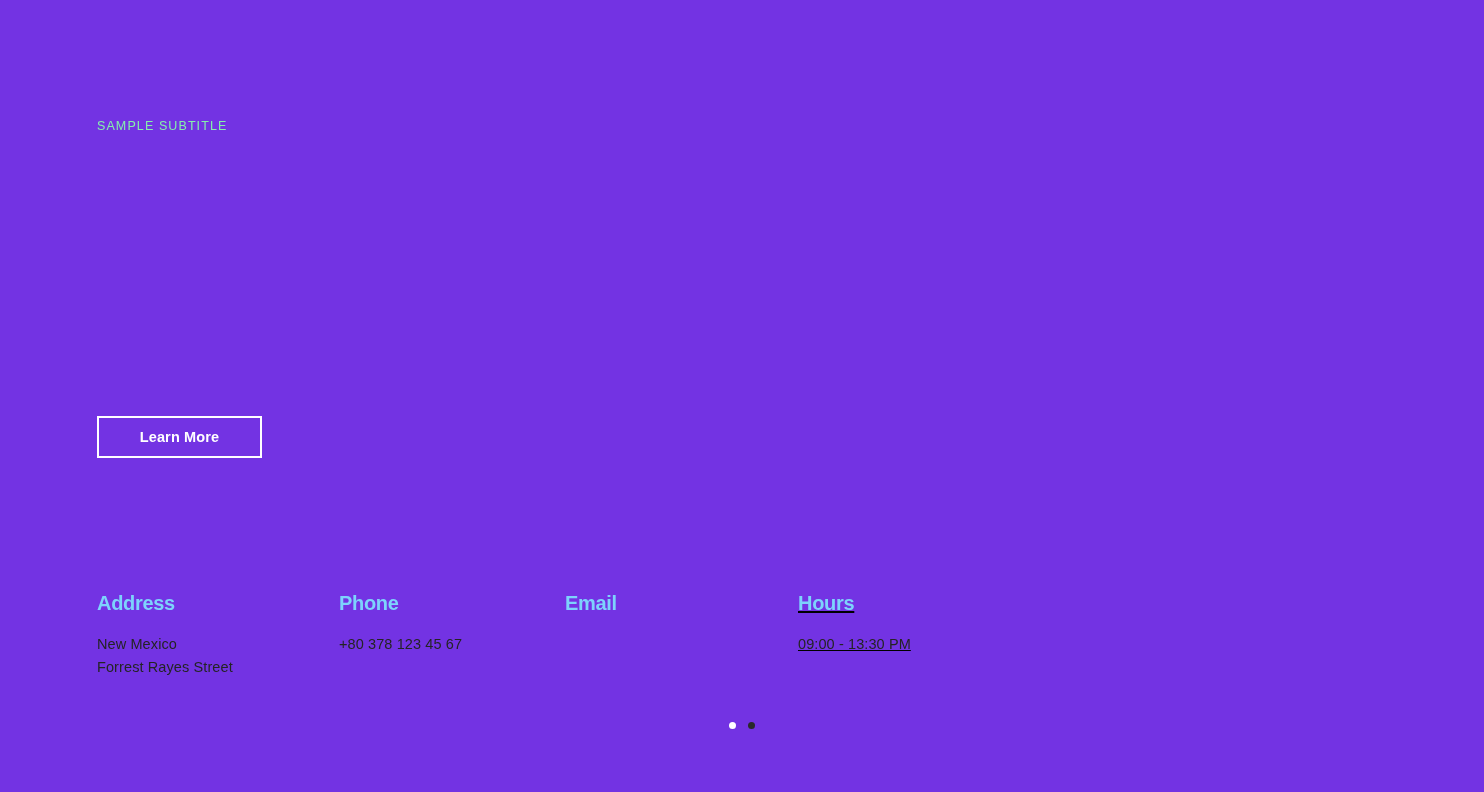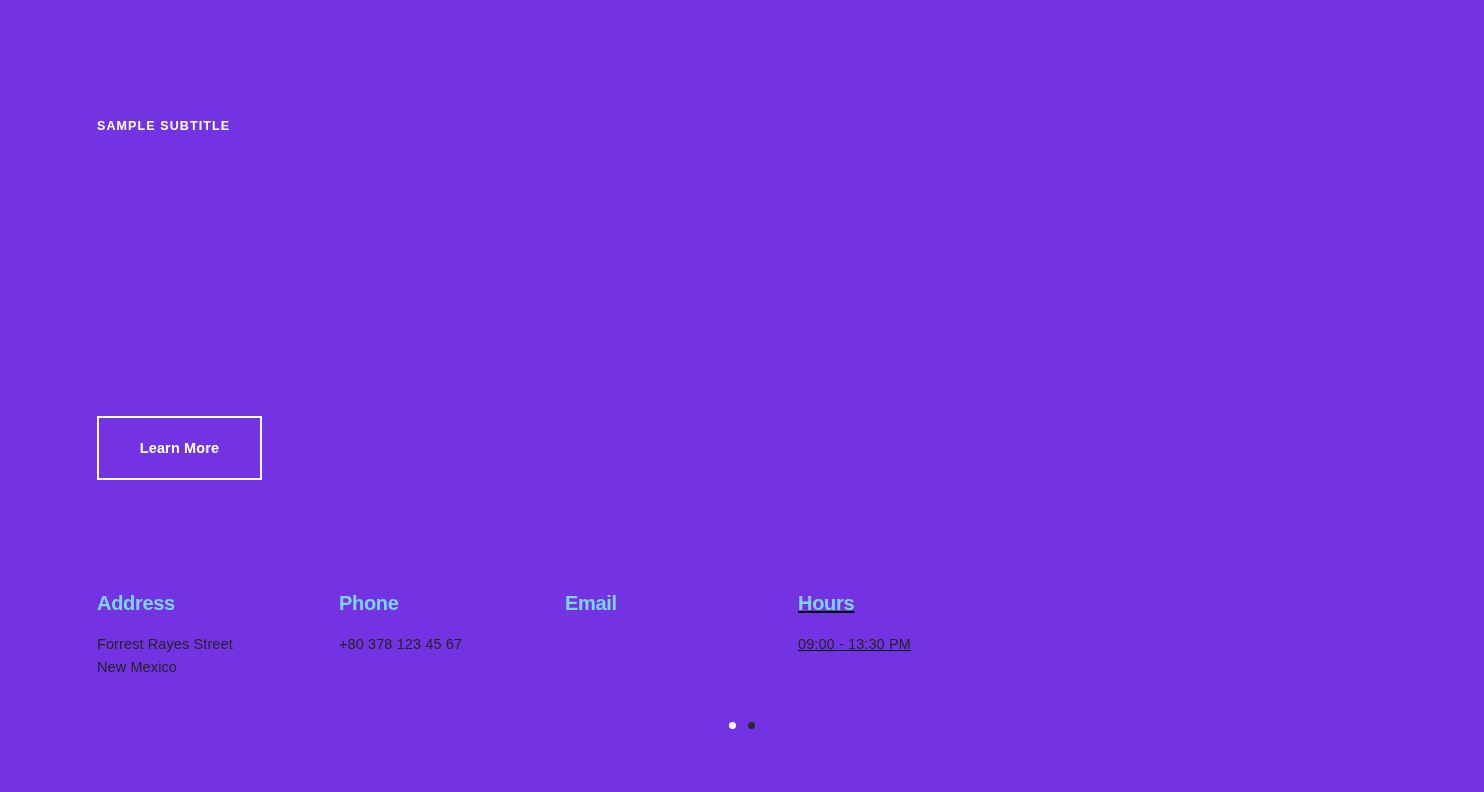--- a/index.html
+++ b/index.html
@@ -23,23 +23,23 @@
     height: 792px;
     background: #7333E3;
   }
 
   
   .eyebrow {
     position: absolute;
     left: 97px;
     top: 118px;
     font-size: 12.5px;
-    font-weight: 700;
+    font-weight: 400;
     letter-spacing: 1.1px;
-    color: #ffffff;
+    color: #86efac;
     text-transform: uppercase;
     line-height: 16px;
     white-space: nowrap;
   }
 
   
   .headline {
     position: absolute;
     left: 96px;
     top: 158px;
@@ -52,21 +52,21 @@
     font-stretch: condensed;
   }
   .headline .line { display: block; white-space: nowrap; }
 
   
   .cta-button {
     position: absolute;
     left: 97px;
     top: 416px;
     width: 165px;
-    height: 64px;
+    height: 42px;
     border: 2px solid #ffffff;
     background: transparent;
     color: #ffffff;
     font-family: "Liberation Sans", sans-serif;
     font-size: 14.5px;
     font-weight: 700;
     letter-spacing: 0.15px;
     cursor: pointer;
     display: flex;
     align-items: center;
@@ -143,22 +143,22 @@
   <div class="eyebrow">SAMPLE SUBTITLE</div>
 
 
   <button class="cta-button">Learn More</button>
 
   <div class="contact-row">
 
     <div class="contact-col c0">
       <div class="contact-title">Address</div>
       <div class="contact-lines">
+        <span class="contact-line">New Mexico</span>
         <span class="contact-line">Forrest Rayes Street</span>
-        <span class="contact-line">New Mexico</span>
       </div>
     </div>
 
     <div class="contact-col c1">
       <div class="contact-title">Phone</div>
       <div class="contact-lines">
         <span class="contact-line">+80 378 123 45 67</span>
       </div>
     </div>
 

